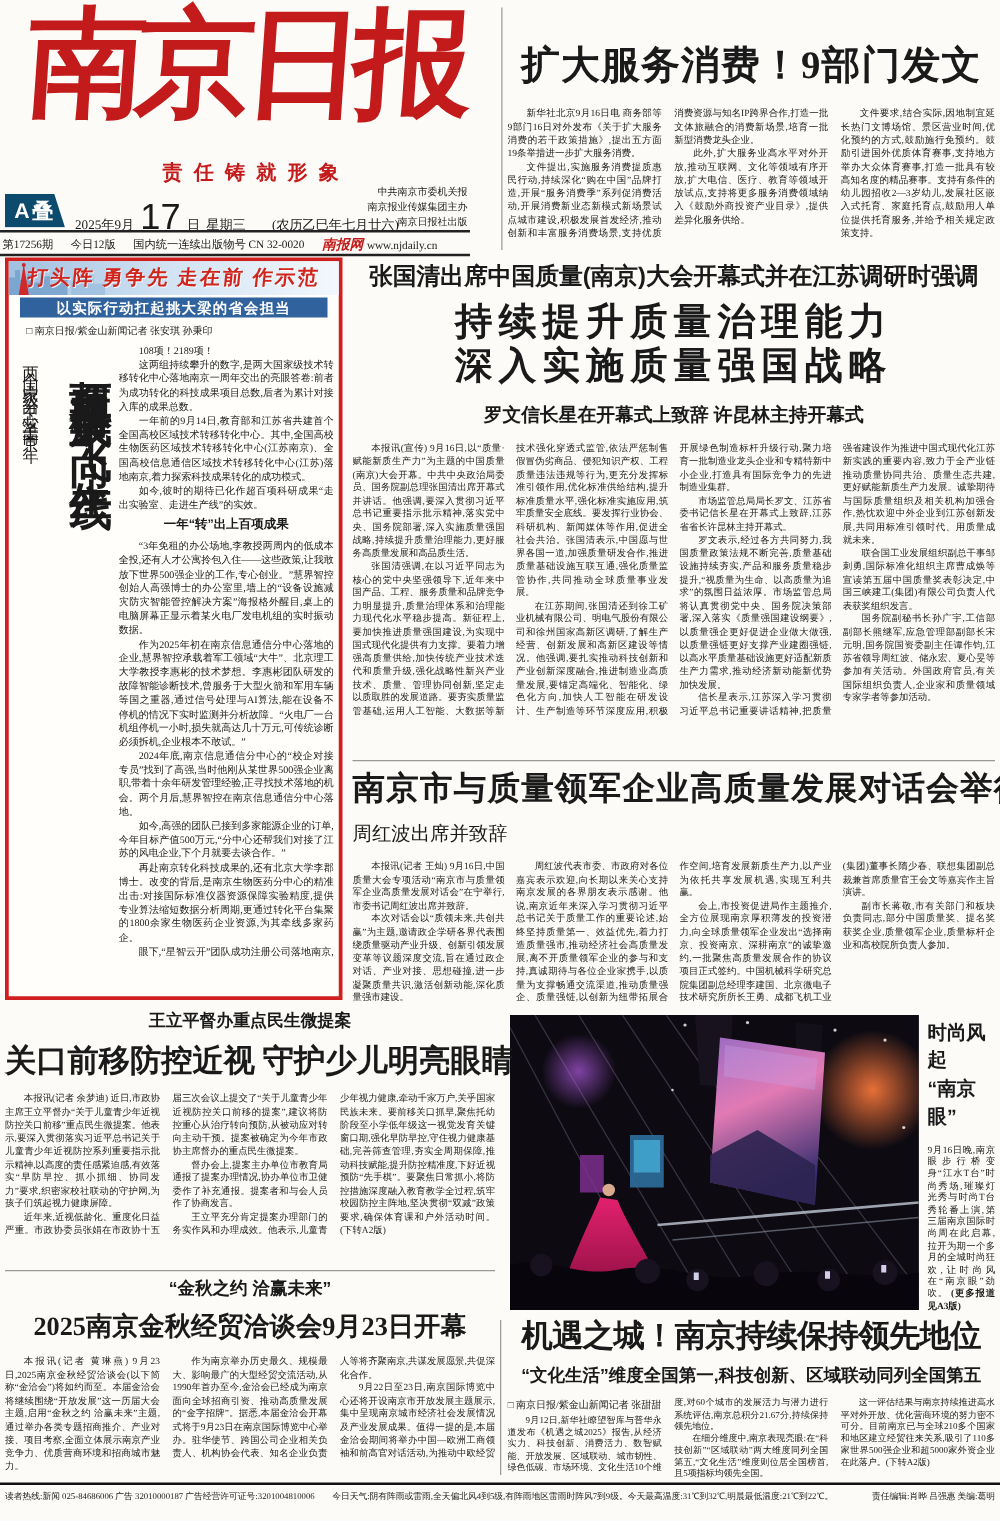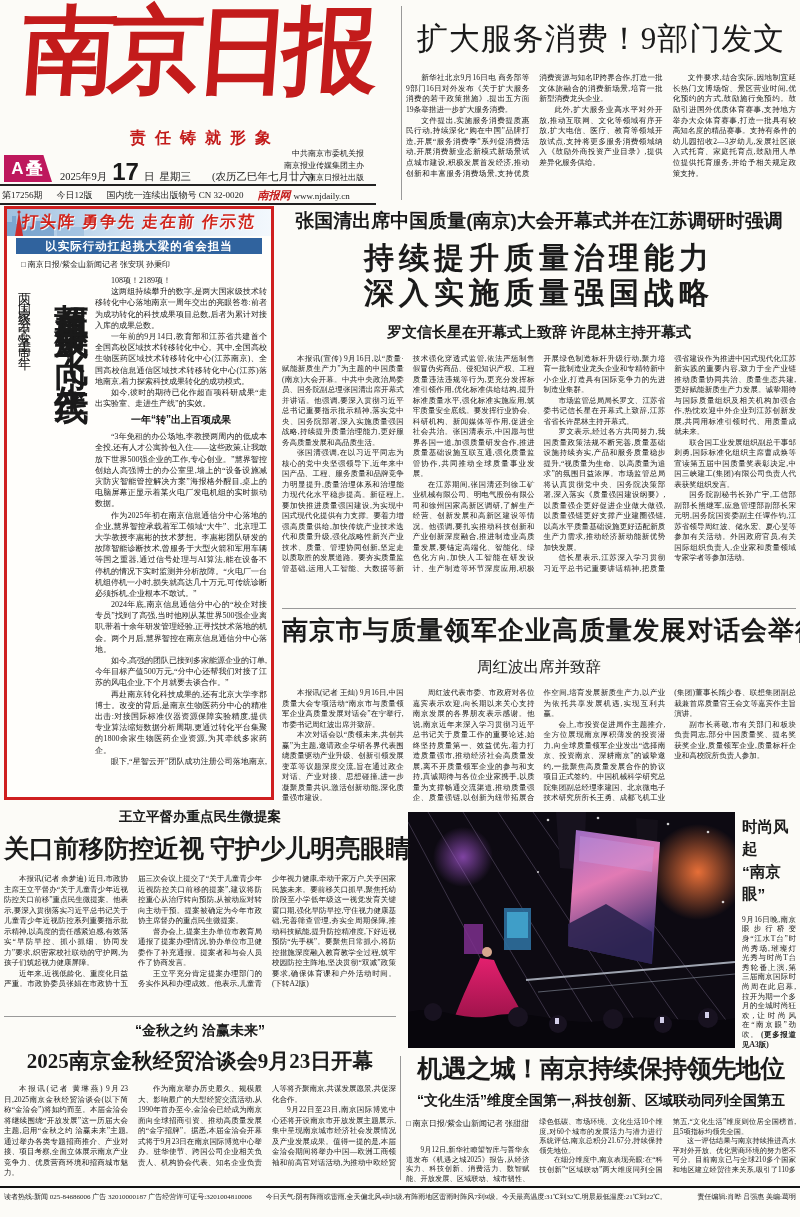--- a/index.html
+++ b/index.html
@@ -11,36 +11,36 @@
   .body { text-align:justify; overflow:hidden; line-height:1.4; }
   .cols-3 { column-count:3; column-gap:10px; }
   .cols-4 { column-count:4; column-gap:9px; }
   .rule { background:#444; }
   .sans { font-family:"Liberation Sans", sans-serif; }
 
   
   .cal-title { left:22px; top:2px; font-size:95px; line-height:1.05; font-weight:900; color:#c31b1b;
                letter-spacing:-8px; transform:skewX(-4deg); white-space:nowrap; }
   .slogan { left:130px; top:128px; font-size:16px; font-weight:bold; color:#c31b1b; letter-spacing:9px; white-space:nowrap; }
-  .org { left:252px; top:148px; width:112px; text-align:right; font-size:8px; line-height:1.5; color:#222; }
-  .badge { left:4px; top:155px; width:48px; height:27px; background:#be185d; color:#fff; font-size:17px; font-weight:bold;
+  .org { left:262px; top:148px; width:112px; text-align:right; font-size:8px; line-height:1.5; color:#222; }
+  .badge { left:4px; top:155px; width:48px; height:27px; background:#0c4a6e; color:#fff; font-size:17px; font-weight:bold;
            clip-path:polygon(0 0,82% 0,100% 100%,0 100%); display:flex; align-items:center; justify-content:center; letter-spacing:2px; }
   .dateline { left:60px; top:158px; display:flex; align-items:baseline; gap:5px; font-size:10.5px; white-space:nowrap; }
-  .d-big { font-size:24px; font-family:"Liberation Sans",sans-serif; font-weight:700; }
+  .d-big { font-size:29px; font-family:"Liberation Sans",sans-serif; font-weight:400; }
   .lunar { margin-left:16px; }
   .rule-a { left:0; top:184px; width:376px; height:2px; background:#222; }
   .pubrow { left:2px; top:188px; width:374px; display:flex; align-items:center; font-size:9px; white-space:nowrap; }
   .pubrow span { margin-right:14px; }
   .nanbao { color:#c31b1b; font-weight:900; font-style:italic; font-size:11px; margin-right:3px !important; }
   .rule-b { left:0; top:203px; width:376px; height:2px; background:#222; }
   .vdiv-top { left:401px; top:6px; width:1px; height:194px; background:#999; }
 
   
   #top-right { left:406px; top:6px; width:390px; height:196px; }
-  .tr-headline { text-align:center; margin-top:12px; font-size:31px; font-weight:400; letter-spacing:1px; white-space:nowrap; }
+  .tr-headline { text-align:center; margin-top:25px; font-size:31px; font-weight:700; letter-spacing:1px; white-space:nowrap; }
   .tr-body { margin-top:13px; font-size:7.6px; height:112px; }
 
   
   #red-box { left:4px; top:206px; width:270px; height:594px; border:3px solid #cf1f1f; background:#fffefb; }
   .banner1 { position:relative; height:27px; background:linear-gradient(90deg,#9fc0e0 0%,#cfe1f2 45%,#f3f8fd 100%);
              display:flex; align-items:center; justify-content:center; overflow:hidden; }
   .banner1-text { position:relative; color:#d0241c; font-weight:900; font-size:16px; letter-spacing:2px;
                   transform:skewX(-6deg); text-shadow:1px 1px 0 rgba(255,255,255,.85); white-space:nowrap; }
   .banner1 svg { position:absolute; left:0; bottom:0; width:100%; height:100%; }
   .banner2 { width:93%; margin:2px auto 0; height:16px; background:#30639e; color:#fff; font-size:11.5px; font-weight:bold;
@@ -57,21 +57,21 @@
   #quality { left:282px; top:208px; width:514px; height:398px; }
   .q-kicker { text-align:center; font-size:19px; font-weight:900; white-space:nowrap; }
   .q-head { text-align:center; font-size:30px; font-weight:900; line-height:1.18; letter-spacing:5px; margin-top:6px; white-space:nowrap; }
   .q-sub { text-align:center; font-size:15px; font-weight:bold; margin-top:12px; white-space:nowrap; }
   .q-body { margin-top:12px; font-size:7.5px; height:262px; }
   .hrule-1 { left:282px; top:608px; width:514px; height:1px; background:#999; }
 
   
   #dialogue { left:282px; top:613px; width:514px; height:196px; }
   .d-head { text-align:center; font-size:26px; font-weight:900; letter-spacing:1px; white-space:nowrap; }
-  .d-sub { text-align:center; font-size:15.5px; margin-top:9px; }
+  .d-sub { font-size:15.5px; margin-top:9px; }
   .d-body { margin-top:10px; font-size:7.5px; height:120px; }
 
   
   #photo { left:408px; top:812px; width:327px; height:236px; background:#0d0a12; }
   #caption { left:742px; top:816px; width:54px; height:234px; overflow:hidden; }
   .cap-title { font-size:15.5px; font-weight:900; line-height:1.45; }
   .cap-text { font-size:7.5px; line-height:1.28; margin-top:9px; text-align:justify; }
   .cap-more { font-weight:bold; }
 
   
@@ -86,21 +86,21 @@
   .x-kicker { text-align:center; font-size:14px; font-weight:bold; }
   .x-head { text-align:center; font-size:21px; font-weight:900; margin-top:7px; white-space:nowrap; }
   .x-body { margin-top:9px; font-size:7.5px; height:100px; }
   .vdiv-bottom { left:400px; top:1056px; width:1px; height:124px; background:#999; }
 
   
   #opportunity { left:406px; top:1052px; width:390px; height:130px; }
   .o-head { text-align:center; font-size:25px; font-weight:900; letter-spacing:-0.5px; white-space:nowrap; }
   .o-sub { text-align:center; font-size:14px; font-weight:bold; margin-top:7px; white-space:nowrap; }
   .o-body { margin-top:8px; font-size:7.2px; height:72px; line-height:1.33; }
-  .o-byline { text-indent:0; font-size:8px; line-height:1.5; margin-bottom:16px; }
+  .o-byline { text-indent:0; font-size:8px; line-height:1.5; margin-bottom:2px; }
 
   
   #footer { left:0; top:1186px; width:800px; height:31px; border-top:2px solid #111; padding:4px 4px 0;
             display:flex; gap:14px; font-size:7px; align-items:flex-start; white-space:nowrap; overflow:hidden; }
   .f-weather { flex:1; overflow:hidden; }
 </style>
 </head>
 <body>
 
 <div class="page">

